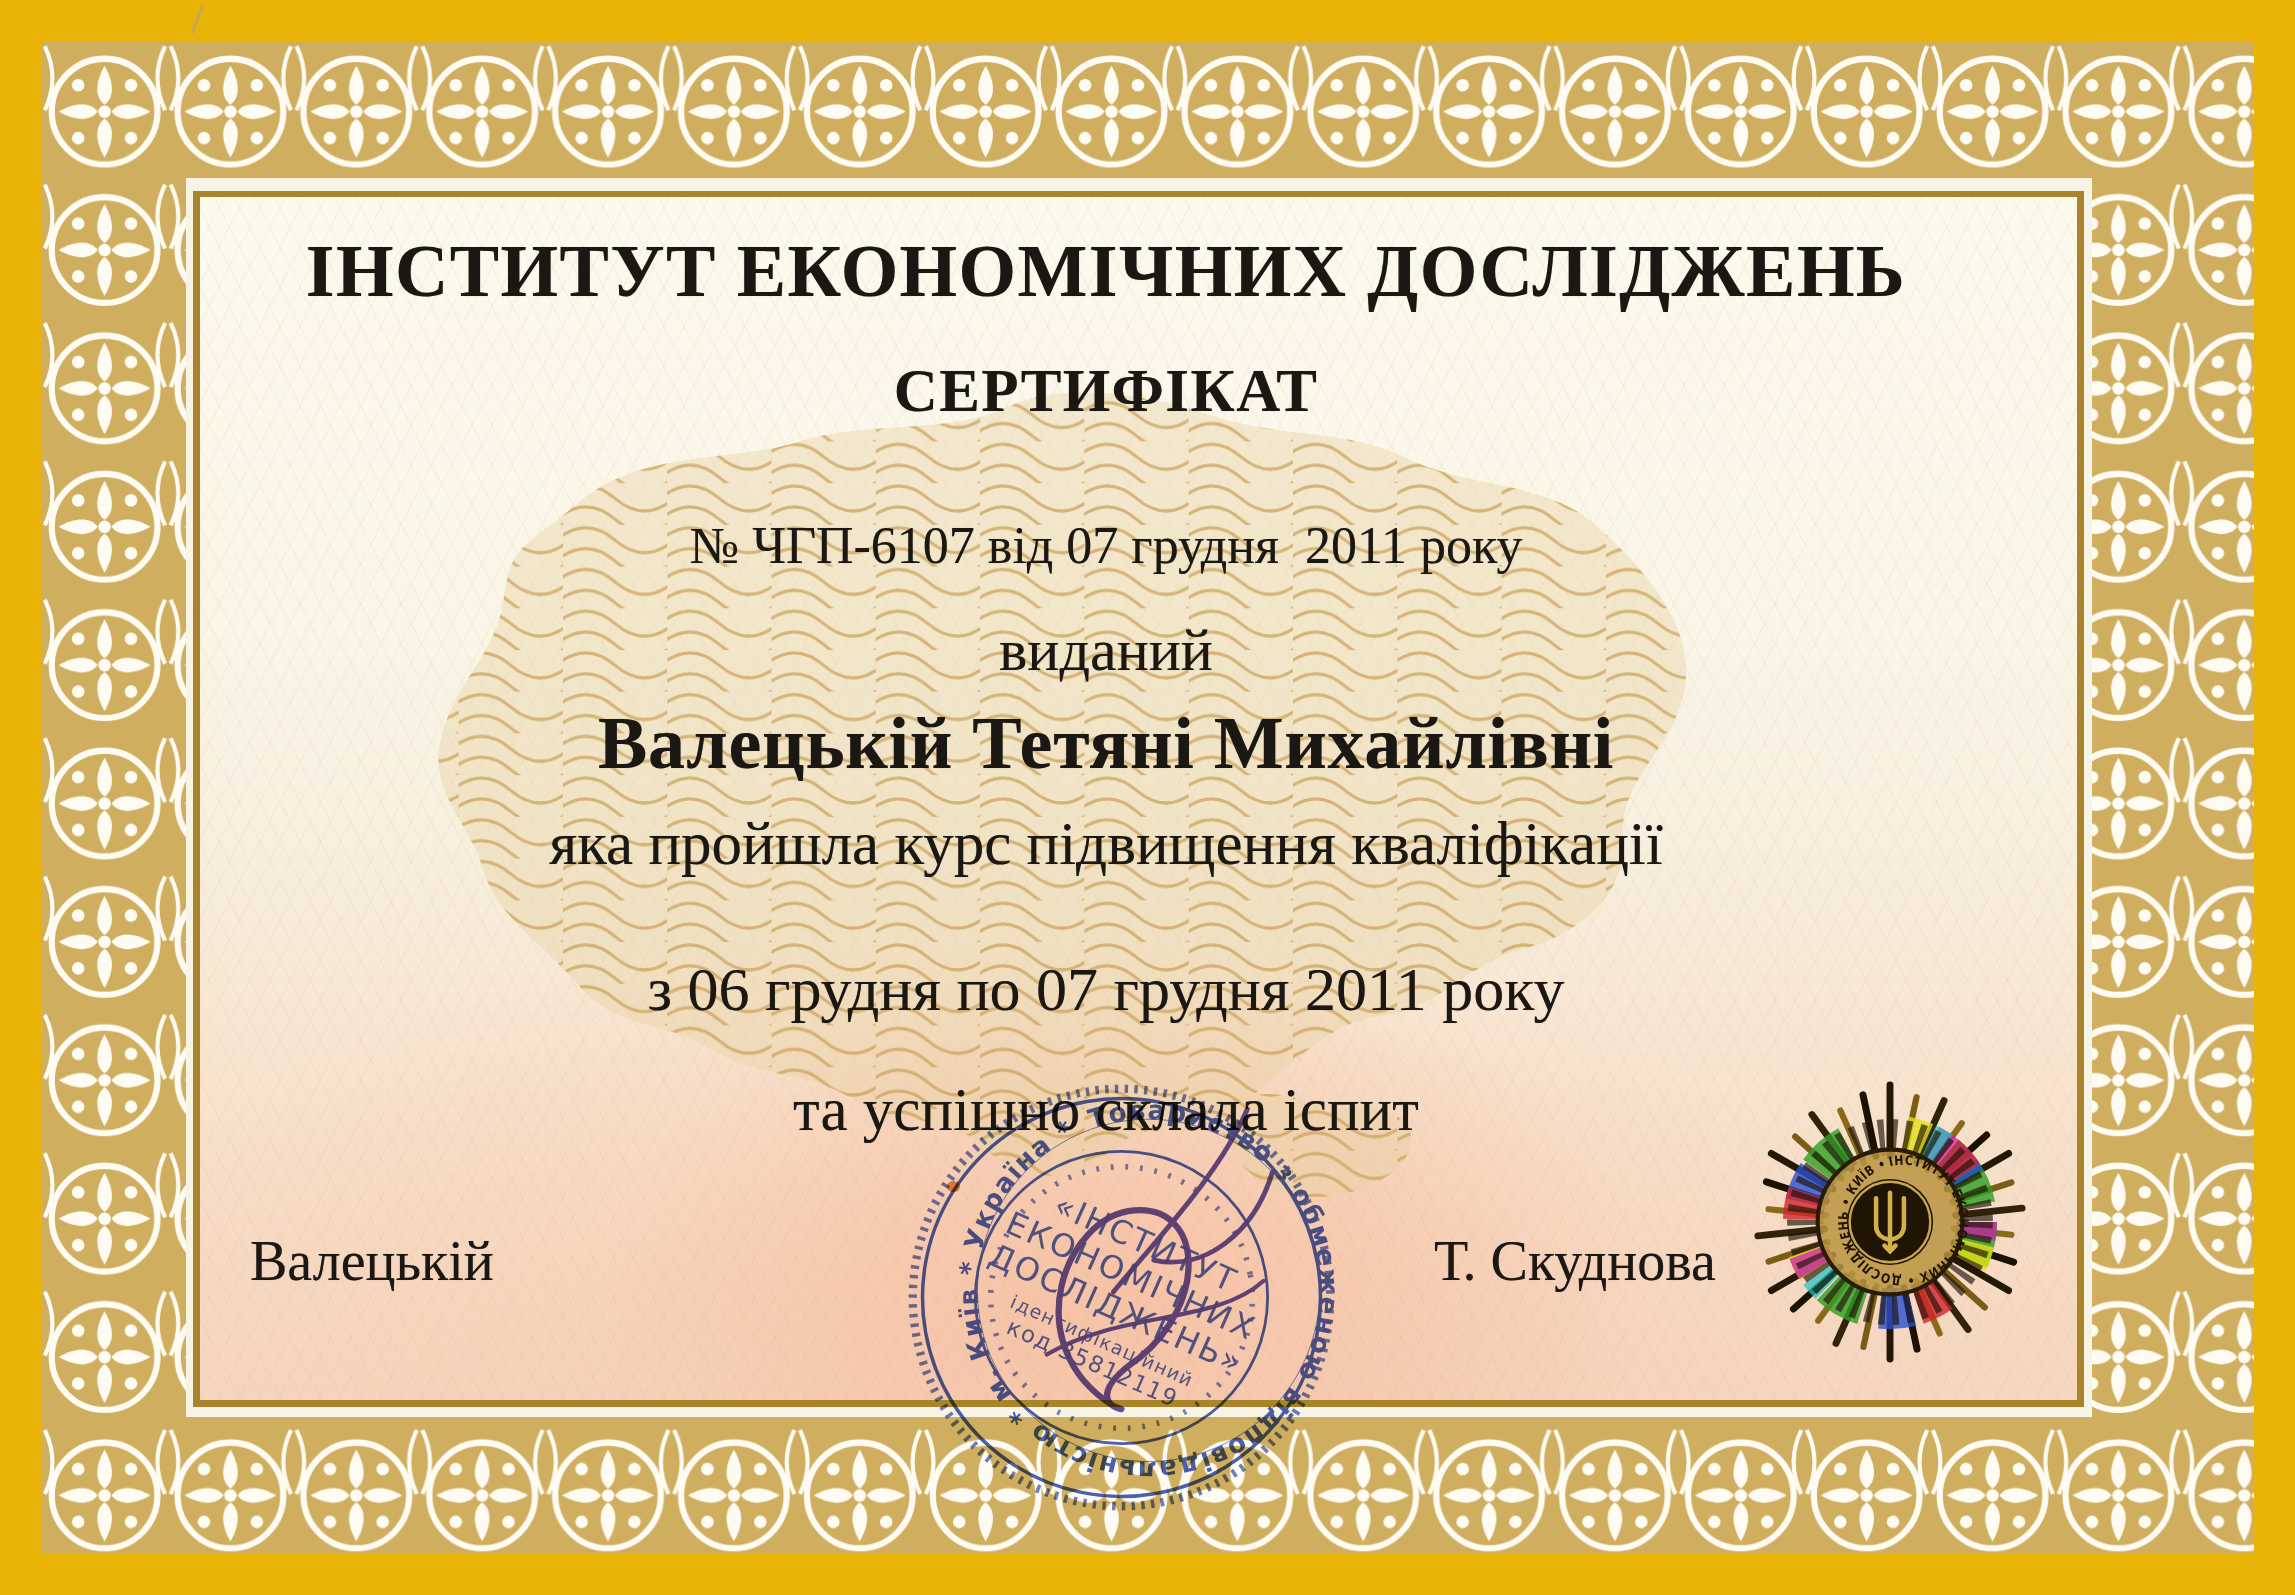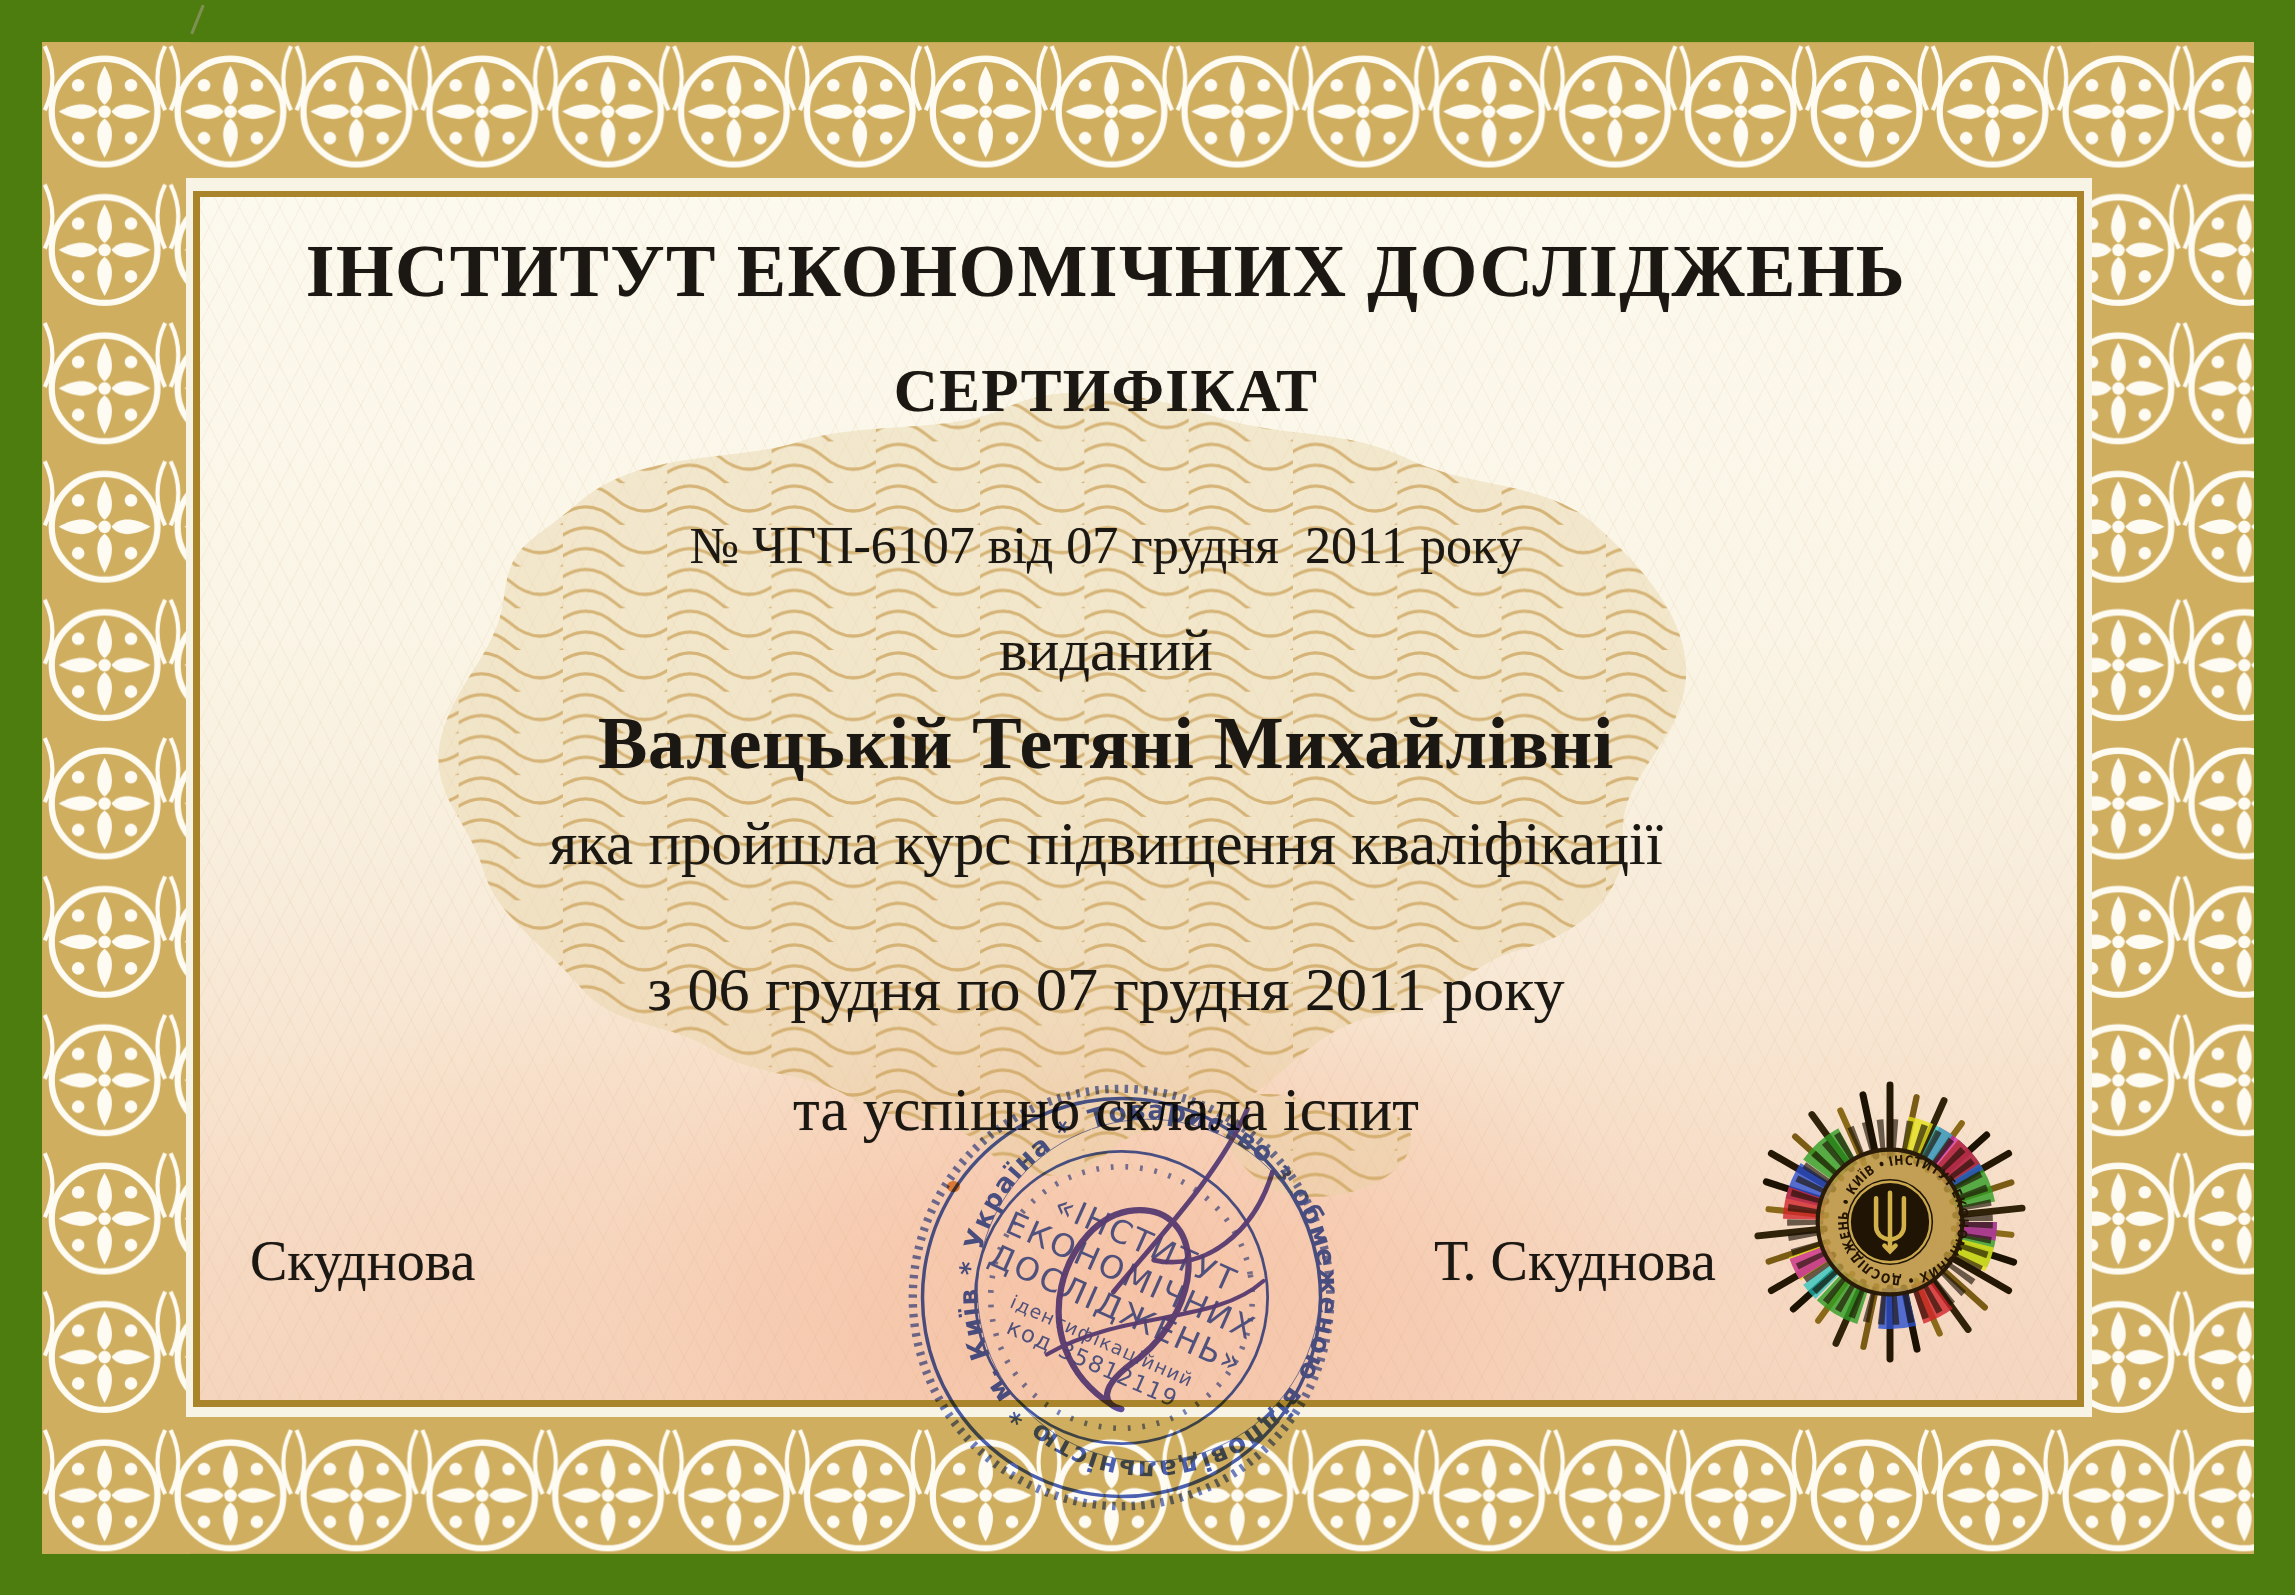--- a/index.html
+++ b/index.html
@@ -1,16 +1,16 @@
 <!DOCTYPE html>
 <html style="font-size:11px"><head>
 <meta charset="utf-8">
 <style>
   html,body{margin:0;padding:0;background:#d8d2bd;}
-  .page{position:relative;width:2295px;height:1595px;background:#4d7c0f;overflow:hidden;
+  .page{position:relative;width:2295px;height:1595px;background:#eab308;overflow:hidden;
         font-family:"Liberation Serif","DejaVu Serif",serif;color:#1b1712;}
   .abs{position:absolute;}
   
   .frame-svg{left:42px;top:42px;}
   
   .gap{left:186px;top:178px;right:203px;bottom:178px;background:#f8f4e5;}
   
   .innerline{left:193px;top:191px;right:211px;bottom:188px;border:7px solid #a9842a;}
   
   .content{left:200px;top:197px;right:218px;bottom:195px;
@@ -117,21 +117,21 @@
   </svg>
 
   <div class="line t-institute">ІНСТИТУТ ЕКОНОМІЧНИХ ДОСЛІДЖЕНЬ</div>
   <div class="line t-doctype">СЕРТИФІКАТ</div>
   <div class="line t-number">№ ЧГП-6107 від 07 грудня  2011 року</div>
   <div class="line t-name">Валецькій Тетяні Михайлівні</div>
   <div class="line t-issued">виданий</div>
   <div class="line t-body1">яка пройшла курс підвищення кваліфікації</div>
   <div class="line t-body3">з 06 грудня по 07 грудня 2011 року</div>
   <div class="line t-result">та успішно склала іспит</div>
-  <div class="t-role">Скуднова</div>
+  <div class="t-role">Валецькій</div>
   <div class="t-signer">Т. Скуднова</div>
 
   <div class="abs ink-dot"></div>
   <div class="abs pencil"></div>
 
   <svg class="abs stamp" width="487" height="487" viewBox="0 0 700 700" xmlns="http://www.w3.org/2000/svg">
     <g transform="translate(350,350) rotate(-10)" fill="none" stroke="#3b53b3">
       <circle r="300" stroke-width="12" stroke-dasharray="5 9" opacity="0.8"></circle>
       <circle r="286" stroke-width="5"></circle>
       <circle r="210" stroke-width="4"></circle>

